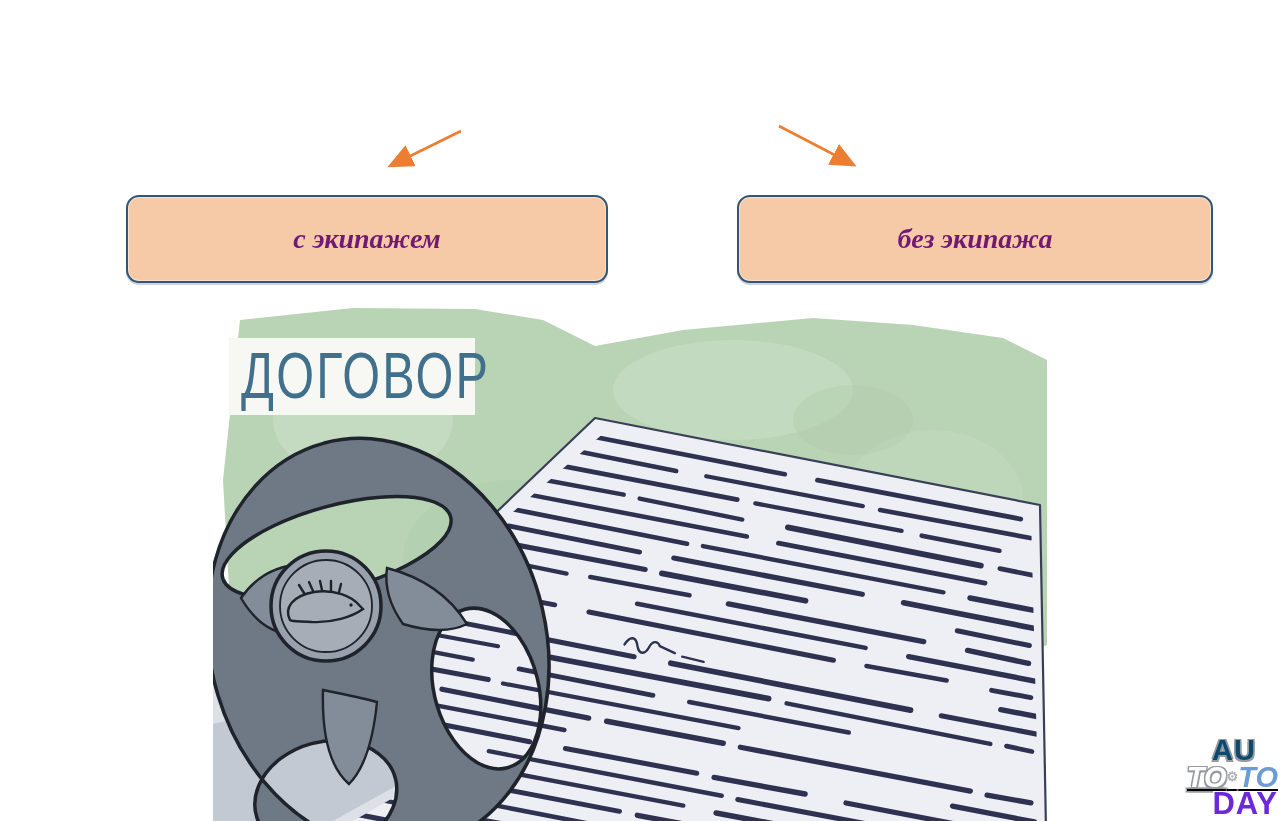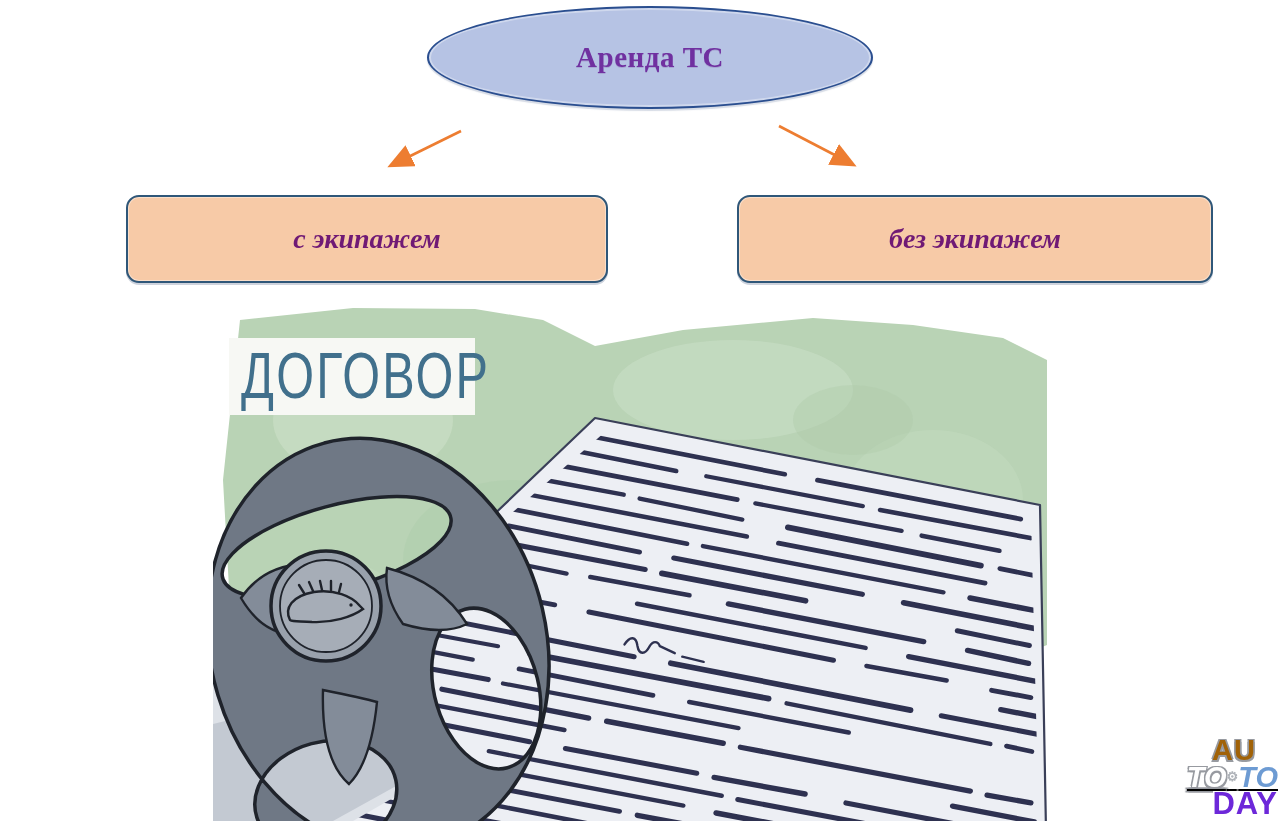--- a/index.html
+++ b/index.html
@@ -22,56 +22,53 @@
   .branch-box span{color:#701a75;font-style:italic;font-weight:bold;font-size:28px;}
 
   .arrows{position:absolute;left:0;top:0;width:1280px;height:300px;pointer-events:none;}
 
   
   .illu{position:absolute;left:213px;top:300px;width:887px;height:521px;}
 
   
   .wm{position:absolute;right:2px;bottom:2px;width:110px;text-align:right;
       font-family:"Liberation Sans", sans-serif;font-weight:bold;line-height:.92;}
-  .wm .w1{display:block;margin-right:22px;font-size:29px;color:#a16207;letter-spacing:1px;
+  .wm .w1{display:block;margin-right:22px;font-size:29px;color:#0c4a6e;letter-spacing:1px;
       text-shadow:-1.5px -1.5px 0 #979aa0,1.5px -1.5px 0 #979aa0,-1.5px 1.5px 0 #979aa0,1.5px 1.5px 0 #979aa0;}
   .wm .w2{display:block;font-size:29px;font-style:italic;white-space:nowrap;text-decoration:underline;}
   .wm .to-white{color:#ffffff;
       text-shadow:-1.5px -1.5px 0 #979aa0,1.5px -1.5px 0 #979aa0,-1.5px 1.5px 0 #979aa0,1.5px 1.5px 0 #979aa0;}
   .wm .gear{font-size:13px;font-style:normal;color:#aeb2b8;vertical-align:6px;
       text-shadow:0 0 2px #ffffff;}
   .wm .to-blue{color:#6d9bd3;
       text-shadow:-1.5px -1.5px 0 #fff,1.5px -1.5px 0 #fff,-1.5px 1.5px 0 #fff,1.5px 1.5px 0 #fff;}
   .wm .w3{display:block;font-size:31px;color:#6d28d9;letter-spacing:1px;
       text-shadow:-1.5px -1.5px 0 #fff,1.5px -1.5px 0 #fff,-1.5px 1.5px 0 #fff,1.5px 1.5px 0 #fff;}
 </style>
 </head>
 <body>
 
 <div class="stage">
 
-  <div class="node-ellipse">
-    <span>Аренда ТС</span>
-  </div>
 
   <svg class="arrows" viewBox="0 0 1280 300">
     <defs>
       <marker id="ah" markerWidth="10" markerHeight="9" refX="8" refY="4.5" orient="auto">
         <path d="M0,0 L10,4.5 L0,9 Z" fill="#ed7d31"></path>
       </marker>
     </defs>
     <line x1="461" y1="131" x2="392" y2="165" stroke="#ed7d31" stroke-width="2.6" marker-end="url(#ah)"></line>
     <line x1="779" y1="126" x2="852" y2="164" stroke="#ed7d31" stroke-width="2.6" marker-end="url(#ah)"></line>
   </svg>
 
   <div class="branch-box branch-left">
     <span>с экипажем</span>
   </div>
   <div class="branch-box branch-right">
-    <span>без экипажем</span>
+    <span>без экипажа</span>
   </div>
 
   <svg class="illu" viewBox="0 0 887 521">
     <defs>
       <clipPath id="paperClip">
         <polygon points="392,132 818,215 826,530 -35,526 163,331"></polygon>
       </clipPath>
     </defs>
 
     <g>

